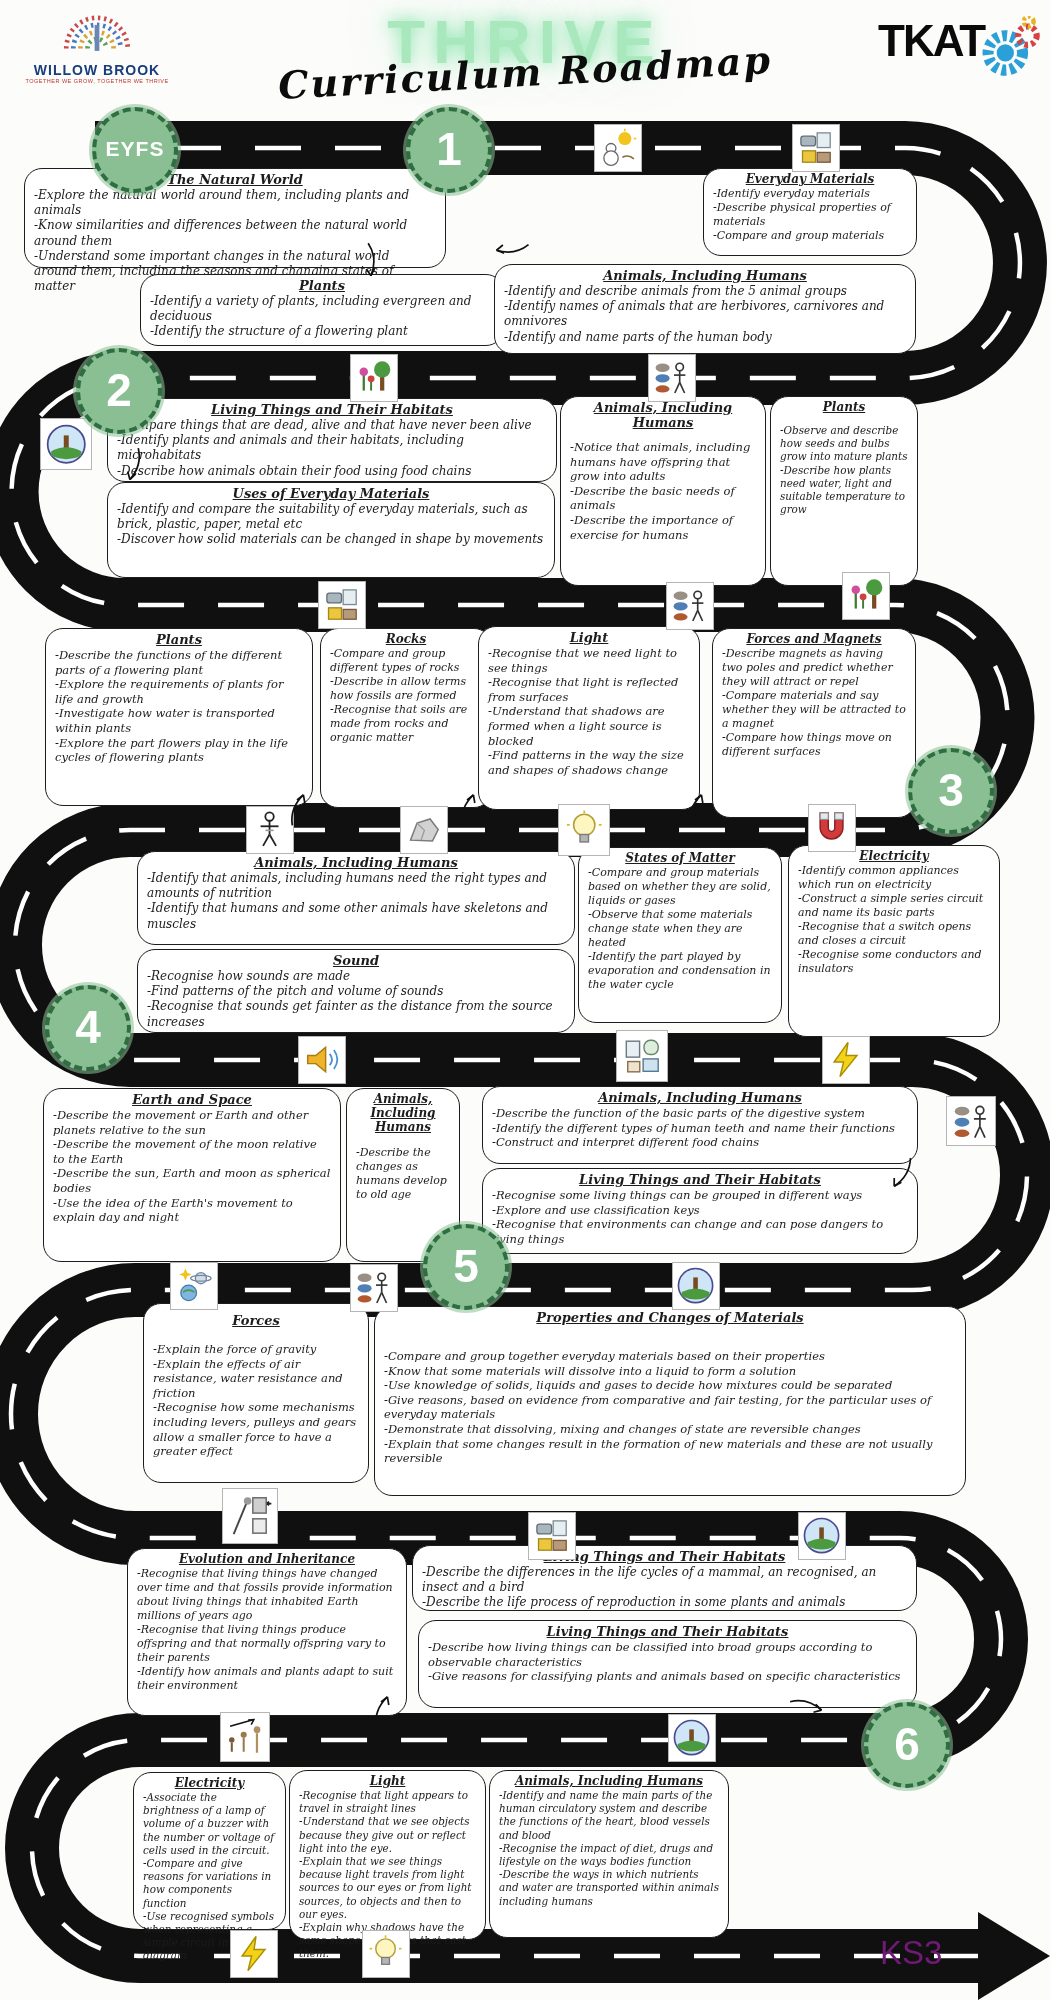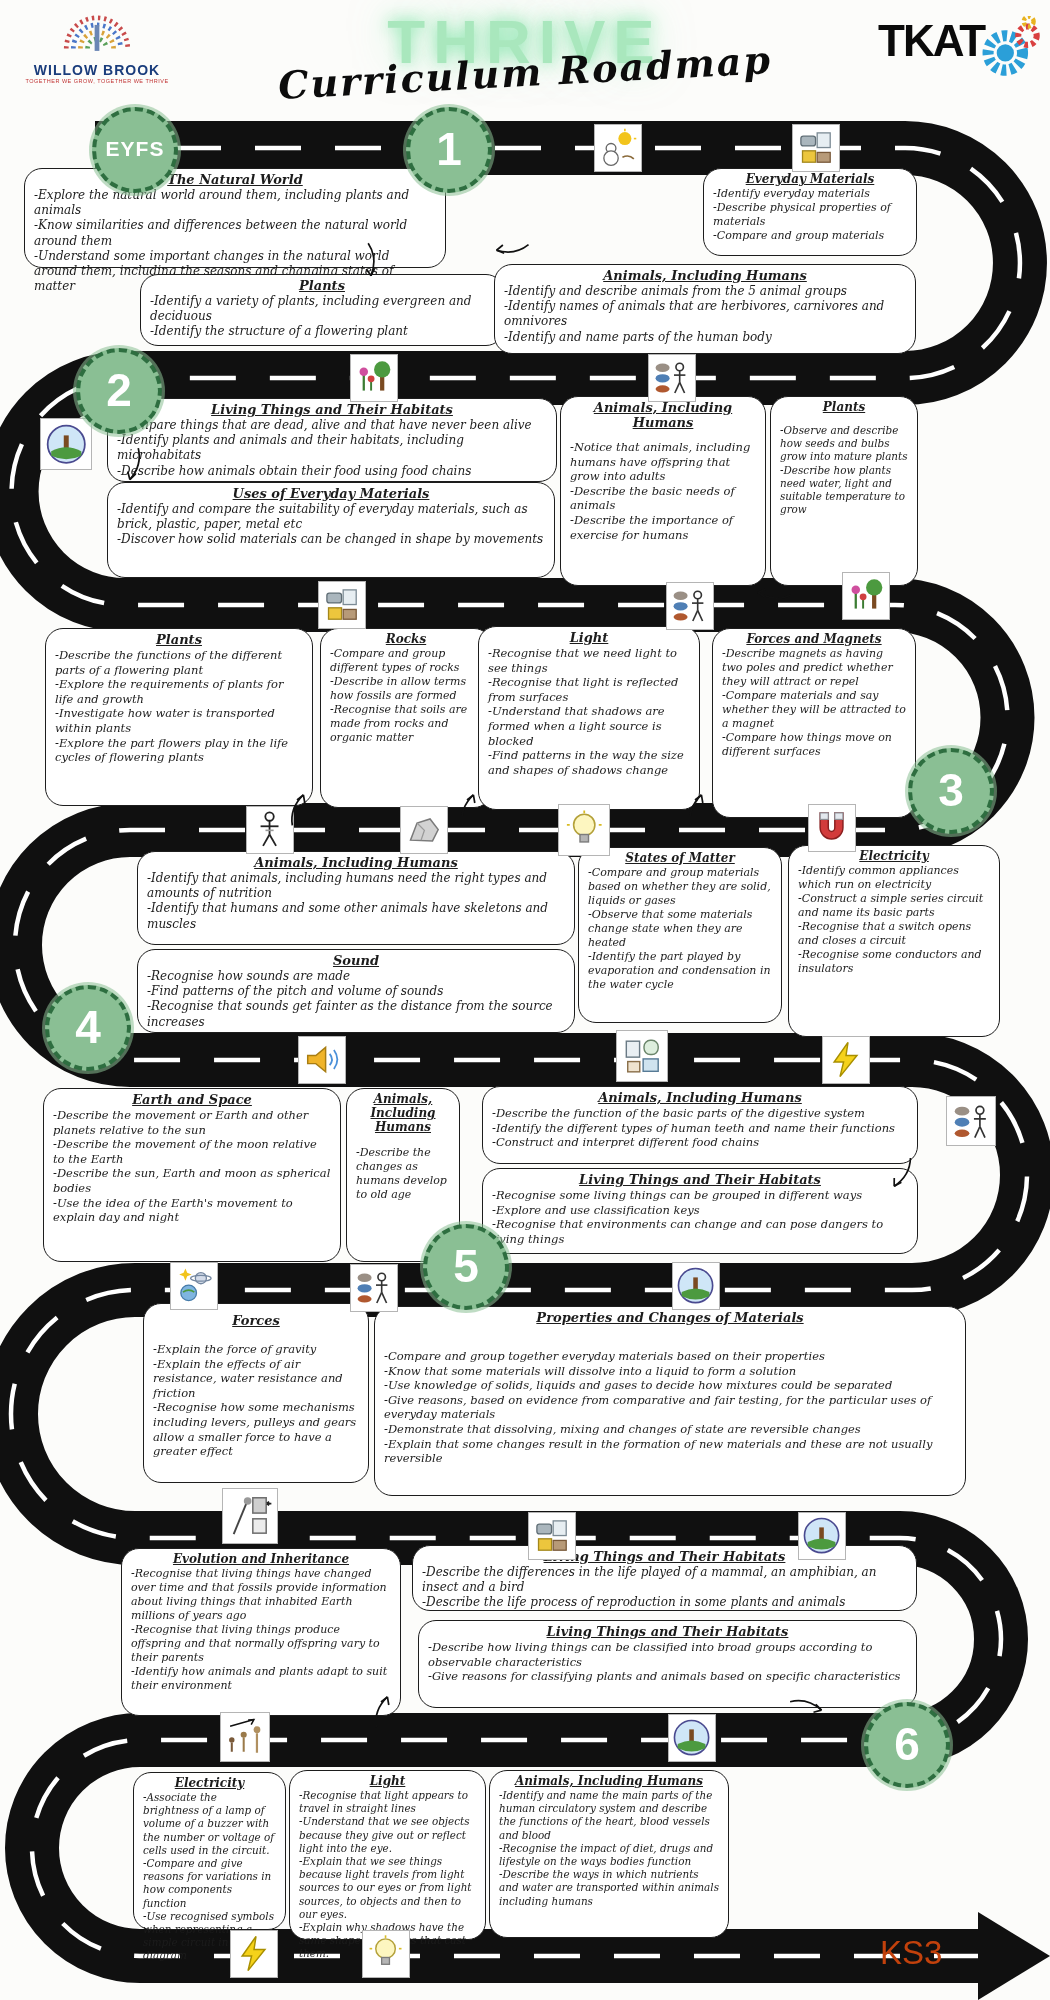--- a/index.html
+++ b/index.html
@@ -35,21 +35,21 @@
   .card ul{margin:0;padding:0;list-style:none;font-size:12px;line-height:1.27;}
   .s115 ul{font-size:11.5px;}
   .s11 ul{font-size:11px;}
   .s10 ul{font-size:10.4px;}
   .s10 h3, .s11 h3{font-size:12px;}
   
   .ricon{position:absolute;width:46px;height:46px;background:#fff;border:1px solid #b5b5b5;
     display:flex;align-items:center;justify-content:center;z-index:5;}
   .ricon svg{width:85%;height:85%;}
   
-  .ks3{position:absolute;left:880px;top:1934px;width:90px;color:#c2410c;z-index:5;
+  .ks3{position:absolute;left:880px;top:1934px;width:90px;color:#701a75;z-index:5;
     font-family:"Liberation Sans",sans-serif;font-size:33px;font-weight:500;}
   .con{position:absolute;width:34px;height:34px;z-index:5;}
   .con svg{width:100%;height:100%;}
 </style>
 </head>
 <body>
 
 <div id="canvas">
 
   <svg width="0" height="0" style="position:absolute">
@@ -552,32 +552,32 @@
     <ul style="margin-top:24px">
         <li>-Compare and group together everyday materials based on their properties</li>
         <li>-Know that some materials will dissolve into a liquid to form a solution</li>
         <li>-Use knowledge of solids, liquids and gases to decide how mixtures could be separated</li>
         <li>-Give reasons, based on evidence from comparative and fair testing, for the particular uses of everyday materials</li>
         <li>-Demonstrate that dissolving, mixing and changes of state are reversible changes</li>
         <li>-Explain that some changes result in the formation of new materials and these are not usually reversible</li>
       </ul>
   </div>
 
-  <div class="card s11" style="left:121px;top:1548px;width:280px;height:168px">
+  <div class="card s11" style="left:127px;top:1548px;width:280px;height:168px">
     <h3>Evolution and Inheritance</h3>
     <ul>
         <li>-Recognise that living things have changed over time and that fossils provide information about living things that inhabited Earth millions of years ago</li>
         <li>-Recognise that living things produce offspring and that normally offspring vary to their parents</li>
         <li>-Identify how animals and plants adapt to suit their environment</li>
       </ul>
   </div>
   <div class="card" style="left:412px;top:1545px;width:505px;height:66px">
     <h3>Living Things and Their Habitats</h3>
     <ul>
-        <li>-Describe the differences in the life played of a mammal, an amphibian, an insect and a bird</li>
+        <li>-Describe the differences in the life cycles of a mammal, an recognised, an insect and a bird</li>
         <li>-Describe the life process of reproduction in some plants and animals</li>
       </ul>
   </div>
   <div class="card s115" style="left:418px;top:1620px;width:499px;height:88px">
     <h3>Living Things and Their Habitats</h3>
     <ul>
         <li>-Describe how living things can be classified into broad groups according to observable characteristics</li>
         <li>-Give reasons for classifying plants and animals based on specific characteristics</li>
       </ul>
   </div>

